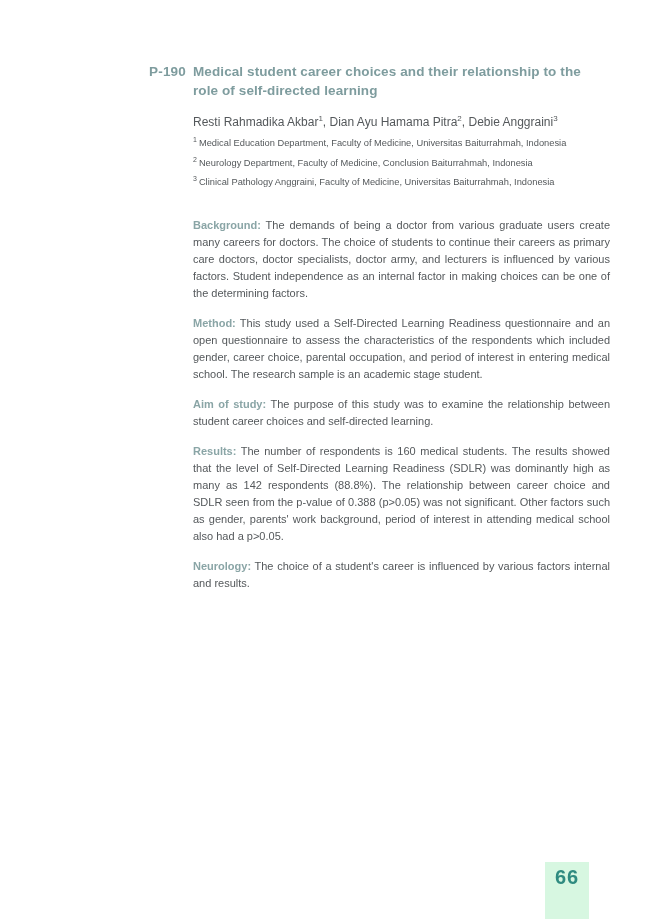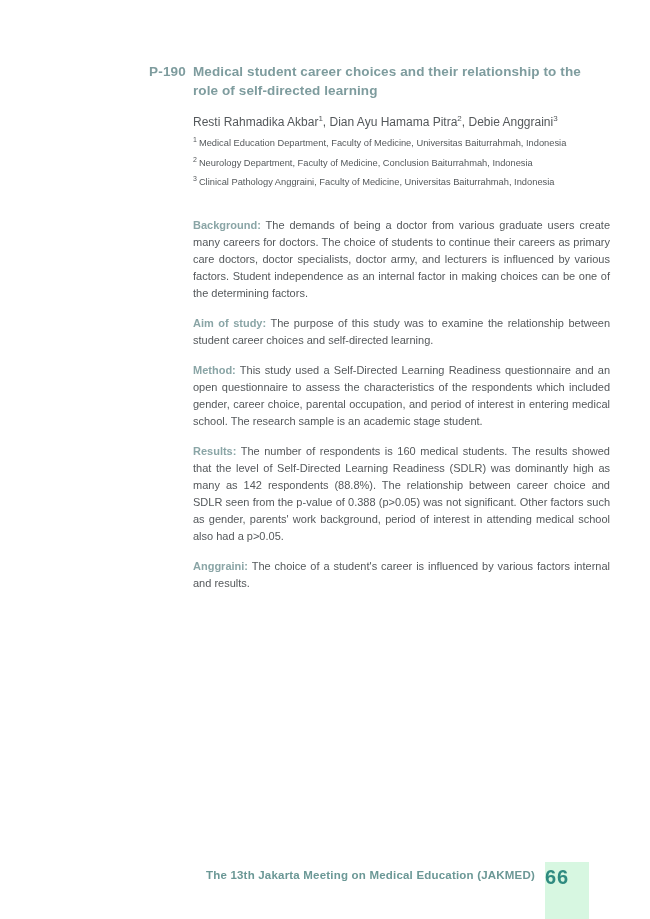--- a/index.html
+++ b/index.html
@@ -54,20 +54,21 @@
   .footer-text {
     position: absolute; top: 869px; right: 115px;
     font-size: 11.5px; font-weight: bold;
     color: var(--footer-text, #6b9896);
     letter-spacing: 0.2px;
   }
   .page-number-box {
     position: absolute; left: 545px; top: 862px;
     width: 44px; height: 57px;
     background: var(--page-number-box-bg, #d7f7e1);
+    text-align: center;
   }
   .page-number {
     display: inline-block; margin-top: 5px;
     font-size: 20px; font-weight: bold; line-height: 1;
     color: var(--page-number-teal, #2f8b80);
     letter-spacing: 1px;
   }
 </style>
 </head>
 <body>
@@ -85,27 +86,26 @@
     </div>
 
     <div class="affiliations">
       <div class="affiliation"><sup>1</sup><span>Medical Education Department, Faculty of Medicine, Universitas Baiturrahmah, Indonesia</span></div>
       <div class="affiliation"><sup>2</sup><span>Neurology Department, Faculty of Medicine, Conclusion Baiturrahmah, Indonesia</span></div>
       <div class="affiliation"><sup>3</sup><span>Clinical Pathology Anggraini, Faculty of Medicine, Universitas Baiturrahmah, Indonesia</span></div>
     </div>
 
     <div class="sections">
       <p class="section"><span class="label">Background:</span> <span>The demands of being a doctor from various graduate users create many careers for doctors. The choice of students to continue their careers as primary care doctors, doctor specialists, doctor army, and lecturers is influenced by various factors. Student independence as an internal factor in making choices can be one of the determining factors.</span></p>
+      <p class="section"><span class="label">Method:</span> <span>This study used a Self-Directed Learning Readiness questionnaire and an open questionnaire to assess the characteristics of the respondents which included gender, career choice, parental occupation, and period of interest in entering medical school. The research sample is an academic stage student.</span></p>
       <p class="section"><span class="label">Aim of study:</span> <span>The purpose of this study was to examine the relationship between student career choices and self-directed learning.</span></p>
-      <p class="section"><span class="label">Method:</span> <span>This study used a Self-Directed Learning Readiness questionnaire and an open questionnaire to assess the characteristics of the respondents which included gender, career choice, parental occupation, and period of interest in entering medical school. The research sample is an academic stage student.</span></p>
       <p class="section"><span class="label">Results:</span> <span>The number of respondents is 160 medical students. The results showed that the level of Self-Directed Learning Readiness (SDLR) was dominantly high as many as 142 respondents (88.8%). The relationship between career choice and SDLR seen from the p-value of 0.388 (p&gt;0.05) was not significant. Other factors such as gender, parents' work background, period of interest in attending medical school also had a p&gt;0.05.</span></p>
-      <p class="section"><span class="label">Anggraini:</span> <span>The choice of a student's career is influenced by various factors internal and results.</span></p>
+      <p class="section"><span class="label">Neurology:</span> <span>The choice of a student's career is influenced by various factors internal and results.</span></p>
     </div>
 
   </div>
 
-  <div class="footer-text">The 13th Jakarta Meeting on Medical Education (JAKMED)</div>
 
   <div class="page-number-box">
     <span class="page-number">66</span>
   </div>
 
 </div>
 
 </body></html>

